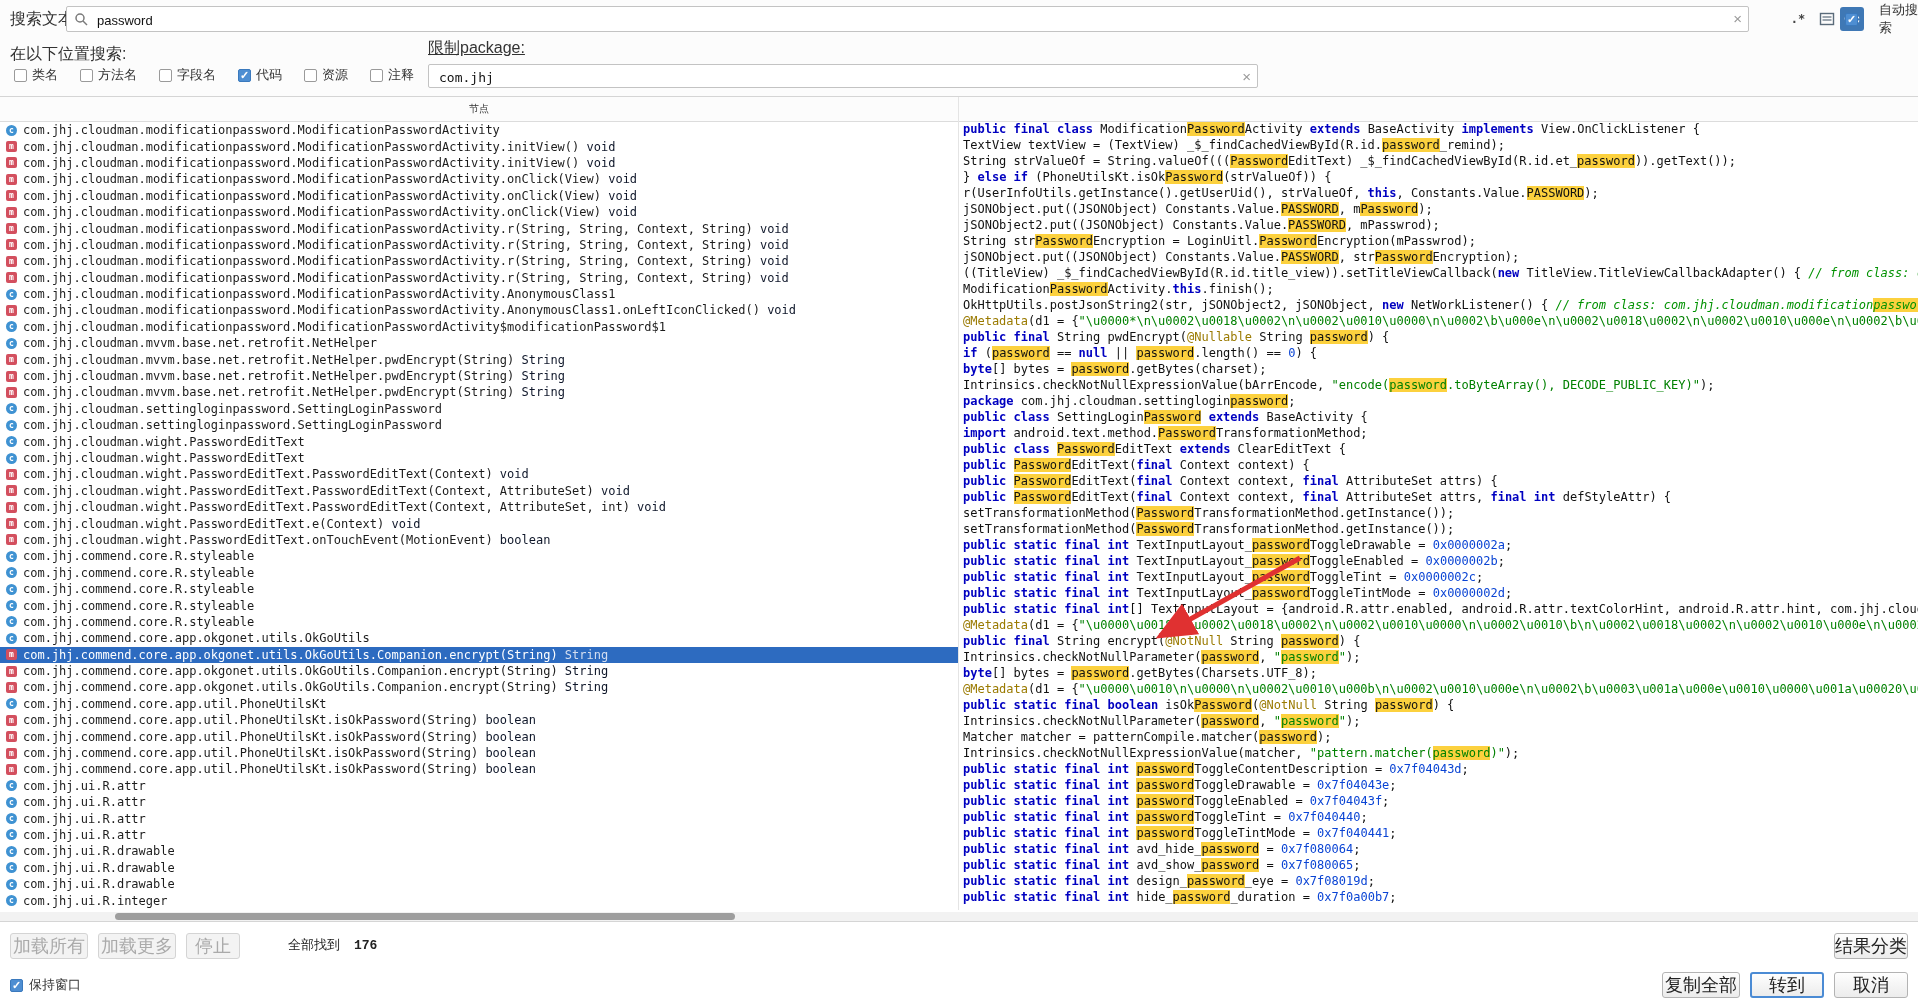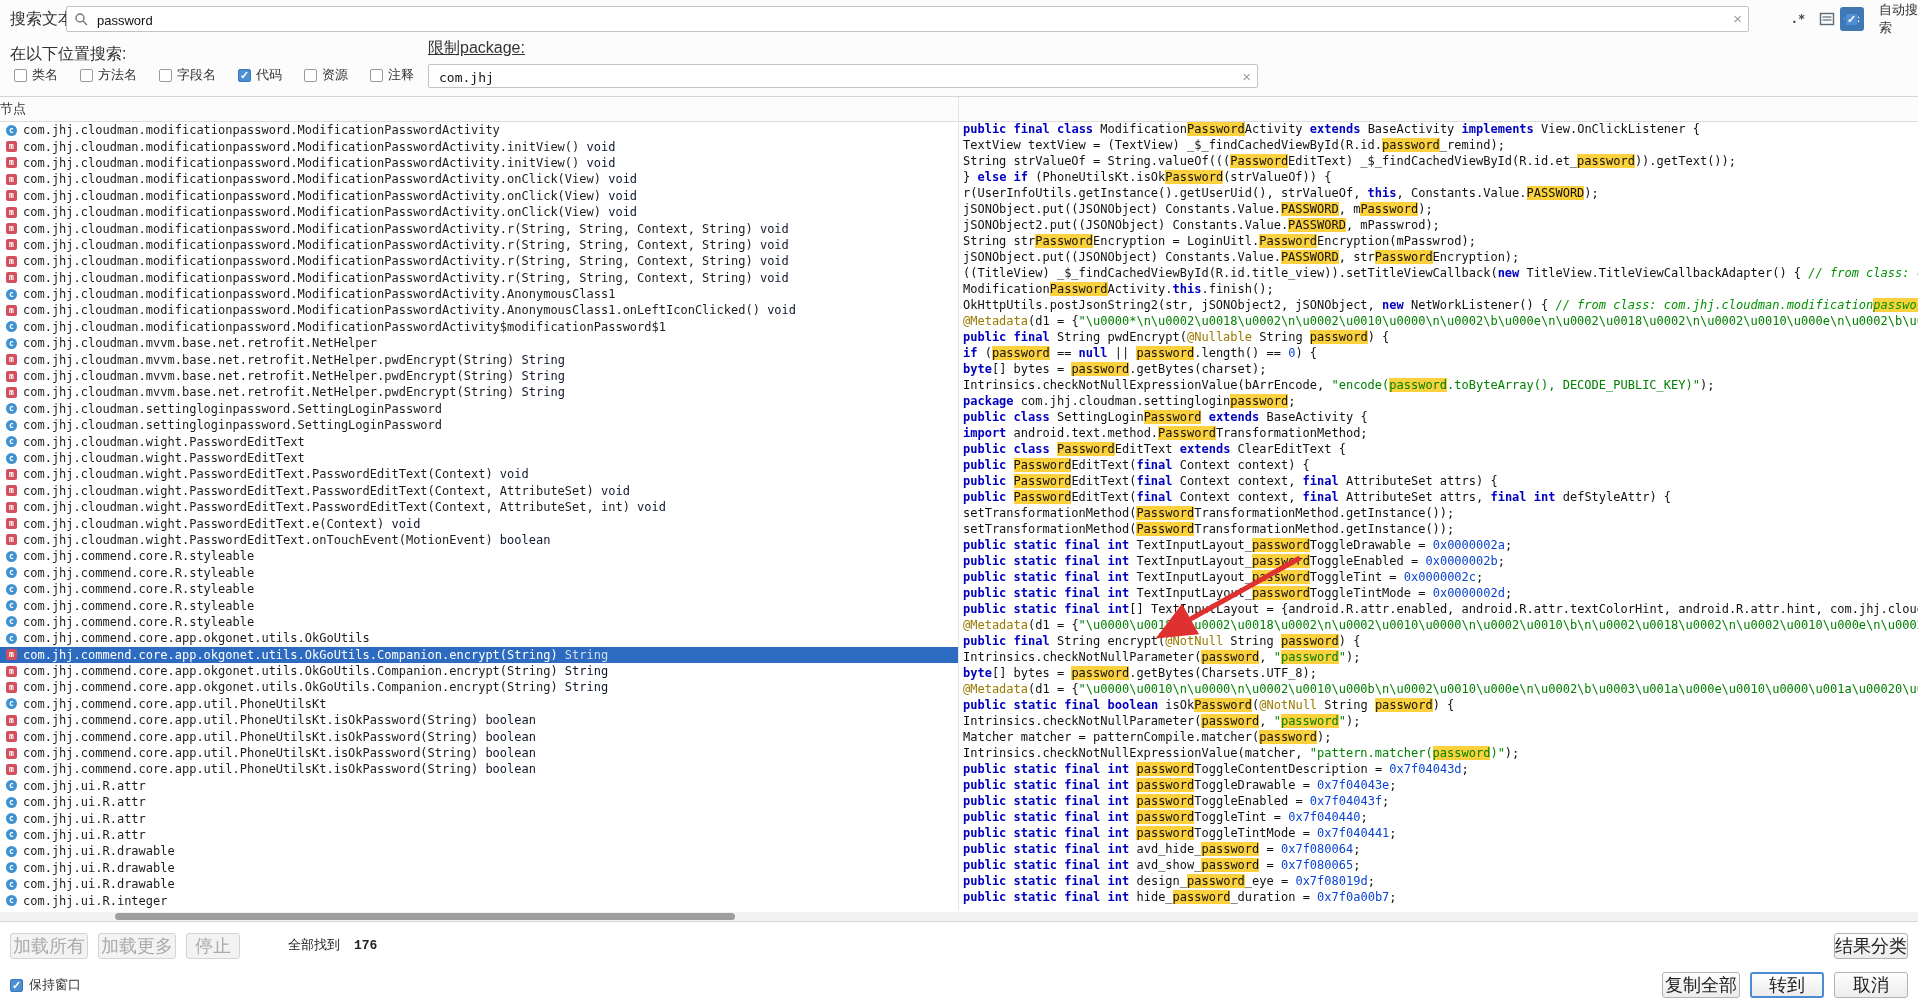--- a/index.html
+++ b/index.html
@@ -31,21 +31,21 @@
   .cb-item{display:inline-flex;align-items:center;gap:5px;}
   .cb-lab{font-size:13px;color:#333;}
   .pkg-label{position:absolute;left:428px;top:0;text-decoration:underline;}
   .pkg-wrap{position:absolute;left:428px;top:26px;width:830px;height:24px;box-sizing:border-box;
             border:1px solid #c3c3c3;border-radius:2px;background:#fff;}
   .pkg-wrap input{position:absolute;left:8px;top:1px;height:20px;width:760px;border:0;outline:0;
                   font:13px "DejaVu Sans Mono",monospace;color:#111;background:transparent;}
   
   .table{position:absolute;top:96px;left:0;right:0;height:824px;border-top:1px solid #d5d5d5;border-bottom:1px solid #d5d5d5;background:#fff;}
   .th{position:absolute;top:0;left:0;right:0;height:24px;background:#fcfcfc;border-bottom:1px solid #dcdcdc;}
-  .th-label{position:absolute;left:0;width:958px;text-align:left;line-height:24px;font-size:13px;color:#333;}
+  .th-label{position:absolute;left:0;width:958px;text-align:center;line-height:24px;font-size:10px;color:#333;}
   .col-divider{position:absolute;left:958px;top:0;height:813px;width:1px;background:#e4e4e4;}
   .left-panel{position:absolute;top:25px;left:0;width:958px;height:788px;overflow:hidden;}
   .right-panel{position:absolute;top:25px;left:959px;right:0;height:788px;overflow:hidden;padding-left:4px;}
   .rrow{height:16.4px;display:flex;align-items:center;font:12px "DejaVu Sans Mono",monospace;color:#1c1c1c;
         padding-left:6px;white-space:pre;overflow:hidden;}
   .rrow.sel{background:#2d6bc0;color:#fff;}
   .rrow.sel .ntype{color:#d4def0;}
   .ntype{color:#0f172a;}
   .nicon{flex:0 0 11px;height:11px;margin-right:6px;border-radius:50%;color:#fff;
          font:bold 8px/11px "DejaVu Sans Mono",monospace;text-align:center;}

